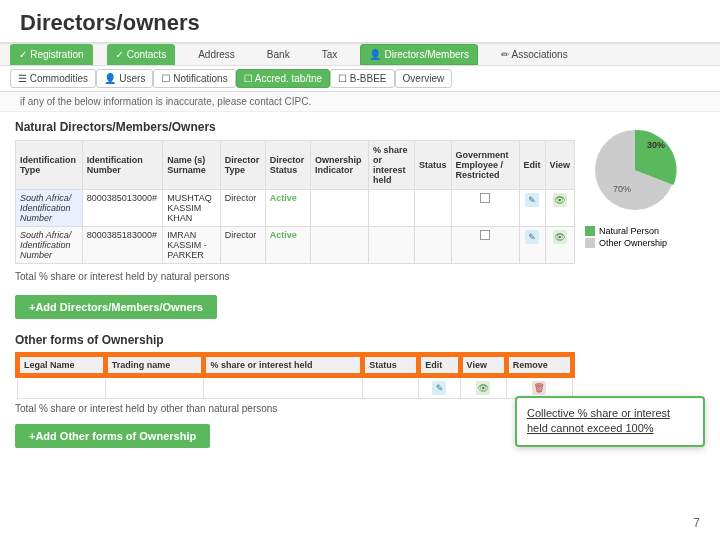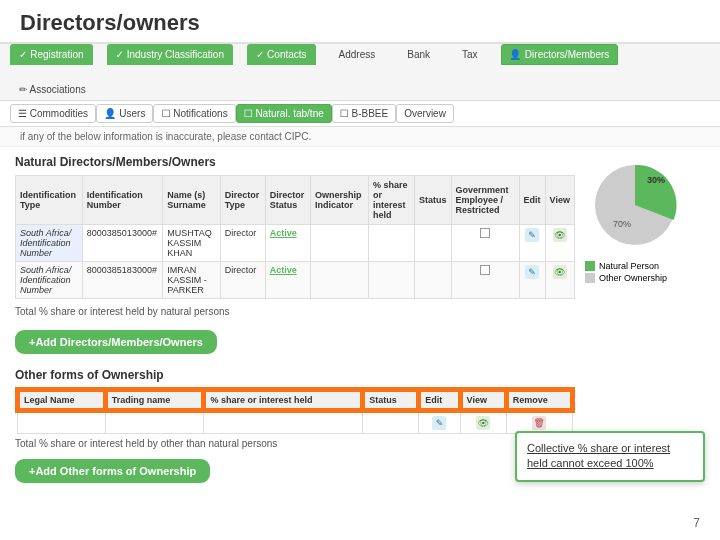--- a/index.html
+++ b/index.html
@@ -129,21 +129,20 @@
     }
     .row-header-cell {
       background: #e8f0fe;
       font-style: italic;
       font-size: 9px;
     }
 
     .status-active {
       color: #5cb85c;
       font-weight: bold;
-      text-decoration: underline;
     }
 
     .checkbox-cell {
       text-align: center;
     }
     .checkbox-icon {
       display: inline-block;
       width: 10px;
       height: 10px;
       border: 1px solid #999;
@@ -157,21 +156,21 @@
       padding: 2px 0;
     }
 
     
     .add-btn {
       display: inline-block;
       padding: 6px 14px;
       background: #5cb85c;
       color: white;
       border: none;
-      border-radius: 9px;
+      border-radius: 2px;
       font-size: 11px;
       font-weight: bold;
       cursor: pointer;
       margin: 6px 0;
     }
 
     
     .other-forms-title {
       font-size: 12px;
       font-weight: bold;
@@ -266,34 +265,33 @@
   </style>
 </head>
 <body>
 
 <div class="page-title-bar">
   <span class="page-title">Directors/owners</span>
 </div>
 
 <nav class="nav-tabs-primary">
   <div class="nav-tab tab-green">✓ Registration</div>
-  <div class="nav-tab tab-green">✓ Industry Classification</div>
   <div class="nav-tab tab-green">✓ Contacts</div>
   <div class="nav-tab">Address</div>
   <div class="nav-tab">Bank</div>
   <div class="nav-tab">Tax</div>
   <div class="nav-tab tab-green active">👤 Directors/Members</div>
   <div class="nav-tab">✏ Associations</div>
 </nav>
 
 <nav class="nav-tabs-secondary">
   <div class="nav-tab-sm">☰ Commodities</div>
   <div class="nav-tab-sm">👤 Users</div>
   <div class="nav-tab-sm">☐ Notifications</div>
-  <div class="nav-tab-sm active">☐ Natural. tab/tne</div>
+  <div class="nav-tab-sm active">☐ Accred. tab/tne</div>
   <div class="nav-tab-sm">☐ B-BBEE</div>
   <div class="nav-tab-sm">Overview</div>
 </nav>
 
 <div class="info-bar">
   <span>if any of the below information is inaccurate, please contact CIPC.</span>
 </div>
 
 <div class="content" style="position:relative;">
   <div class="main-content">

